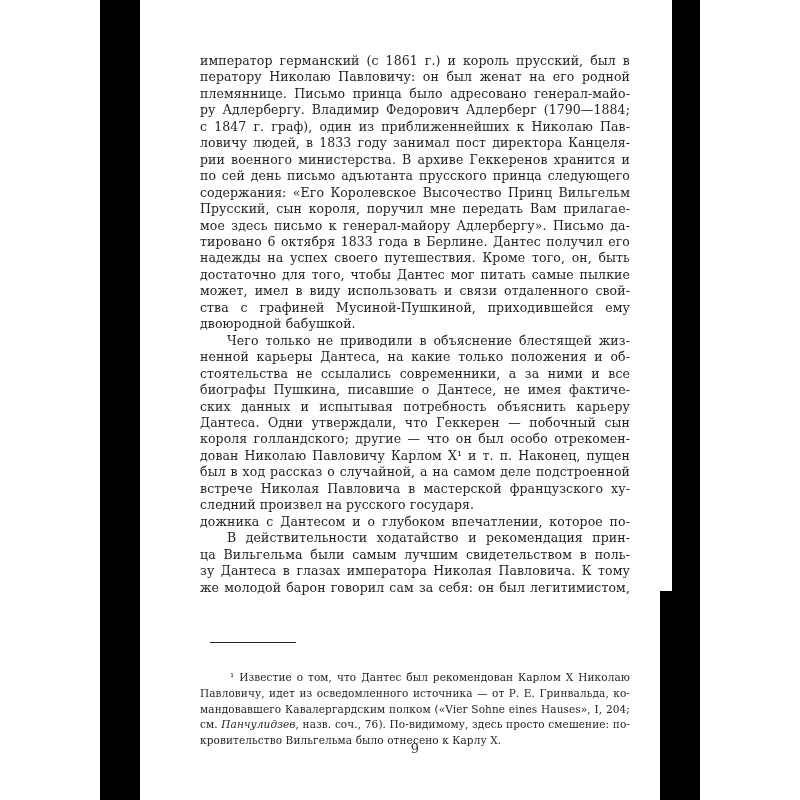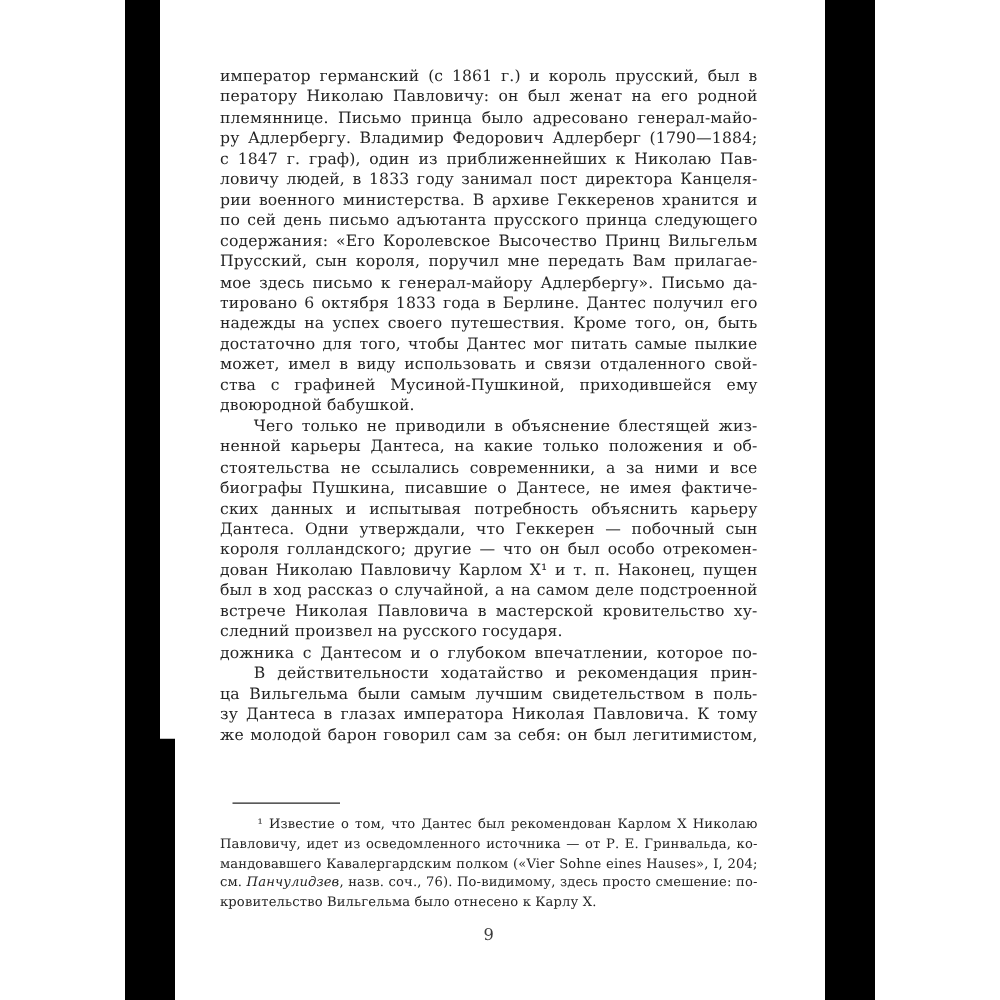--- a/index.html
+++ b/index.html
@@ -4,41 +4,41 @@
 <style>
   html,body{margin:0;padding:0;background:#ffffff;}
   .canvas{
     position:relative;width:800px;height:800px;background:#ffffff;overflow:hidden;
     font-family:"DejaVu Serif","Liberation Serif",serif;
   }
   .cover-bar{position:absolute;top:0;bottom:0;width:40px;background:#000000;}
   .cover-bar.left{left:100px;}
   .cover-bar.right{left:660px;}
   .page{
-    position:absolute;left:128px;top:0;width:520px;height:591px;background:#ffffff;
+    position:absolute;left:152px;top:0;width:520px;height:591px;background:#ffffff;
     color:#242424;
   }
   .body-text{
     position:absolute;left:48px;top:53px;width:430px;
     font-size:12.5px;line-height:16.45px;letter-spacing:0.1px;
   }
   .line{text-align:justify;text-align-last:justify;white-space:normal;}
   .line.lastline{text-align-last:left;}
   .line.indent{text-indent:27px;}
   .footnote-rule{
     position:absolute;left:58px;top:642px;width:86px;height:0;
     border-top:1.6px solid #242424;
   }
   .footnotes{
     position:absolute;left:48px;top:652px;width:430px;
     font-size:10.5px;line-height:15.8px;letter-spacing:0.1px;
   }
   .fline{text-align:justify;text-align-last:justify;}
   .fline.lastline{text-align-last:left;}
-  .fline.indent{text-indent:30px;}
+  .fline.indent{text-indent:30px;margin-top:18px;}
   .page-number{
     position:absolute;left:48px;top:741px;width:430px;text-align:center;
     font-size:13px;color:#3a3a3a;
   }
 </style>
 </head>
 <body>
 
 <div class="canvas">
   <div class="cover-bar left"></div>
@@ -65,21 +65,21 @@
         <div class="line lastline">двоюродной бабушкой.</div>
         <div class="line indent">Чего только не приводили в объяснение блестящей жиз-</div>
         <div class="line">ненной карьеры Дантеса, на какие только положения и об-</div>
         <div class="line">стоятельства не ссылались современники, а за ними и все</div>
         <div class="line">биографы Пушкина, писавшие о Дантесе, не имея фактиче-</div>
         <div class="line">ских данных и испытывая потребность объяснить карьеру</div>
         <div class="line">Дантеса. Одни утверждали, что Геккерен — побочный сын</div>
         <div class="line">короля голландского; другие — что он был особо отрекомен-</div>
         <div class="line">дован Николаю Павловичу Карлом X¹ и т. п. Наконец, пущен</div>
         <div class="line">был в ход рассказ о случайной, а на самом деле подстроенной</div>
-        <div class="line">встрече Николая Павловича в мастерской кровительство ху-</div>
+        <div class="line">встрече Николая Павловича в мастерской французского ху-</div>
         <div class="line lastline">следний произвел на русского государя.</div>
         <div class="line">дожника с Дантесом и о глубоком впечатлении, которое по-</div>
         <div class="line indent">В действительности ходатайство и рекомендация прин-</div>
         <div class="line">ца Вильгельма были самым лучшим свидетельством в поль-</div>
         <div class="line">зу Дантеса в глазах императора Николая Павловича. К тому</div>
         <div class="line">же молодой барон говорил сам за себя: он был легитимистом,</div>
       </div>
     <div class="footnote-rule"></div>
     <div class="footnotes">
         <div class="fline indent">¹ Известие о том, что Дантес был рекомендован Карлом X Николаю</div>

